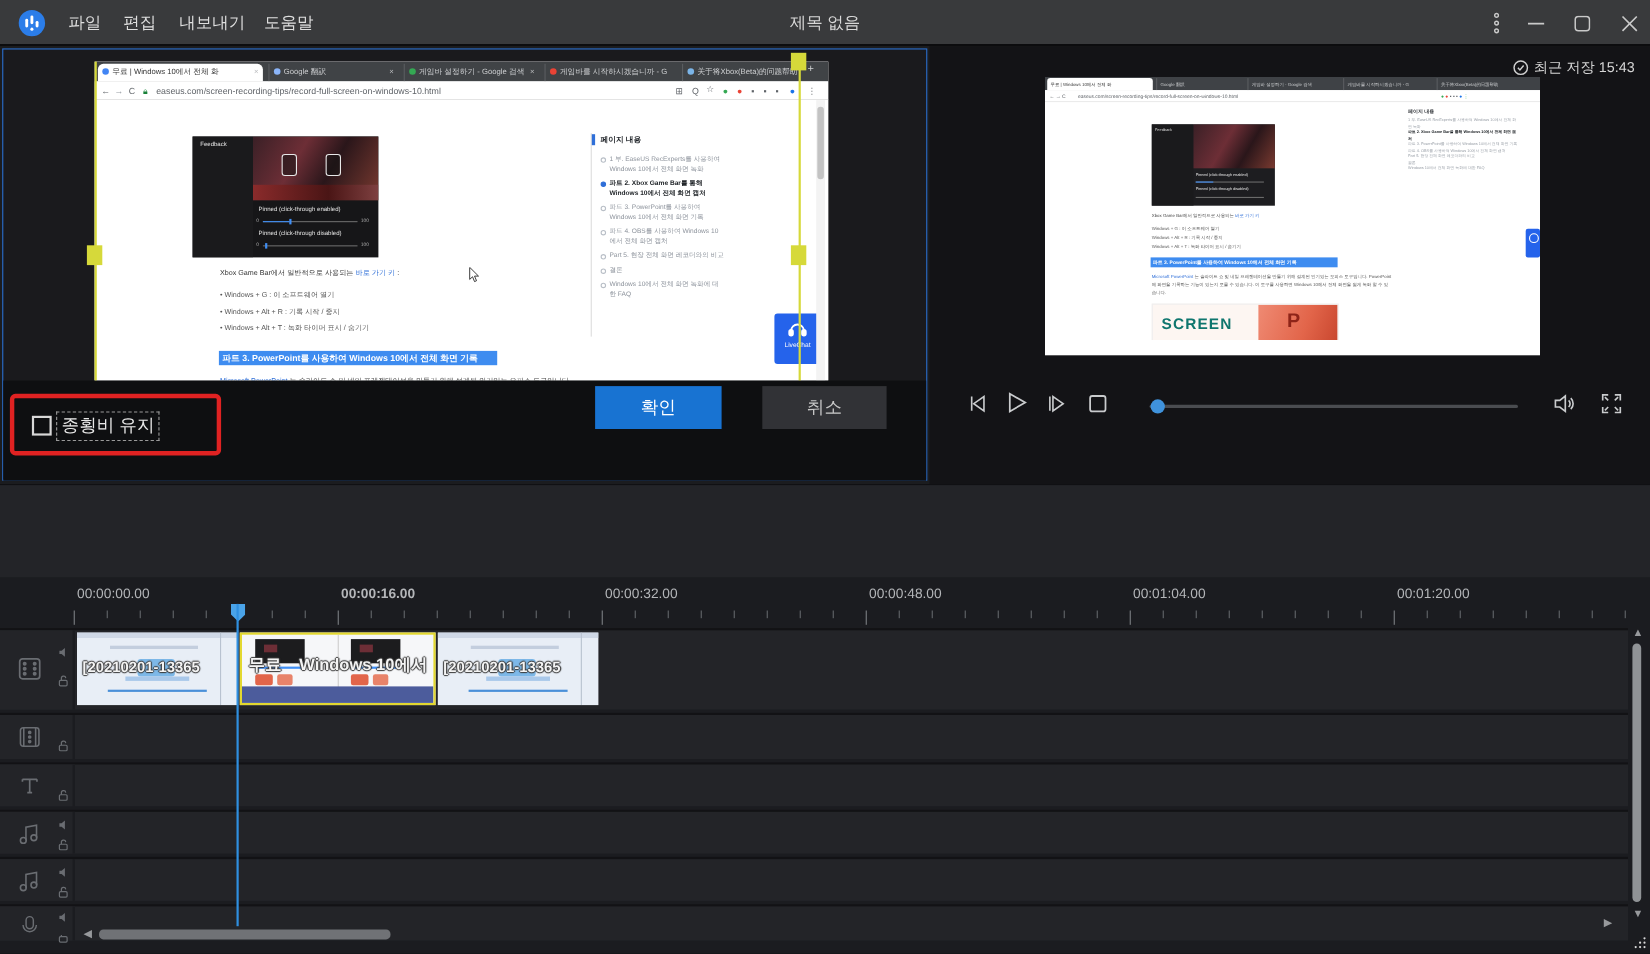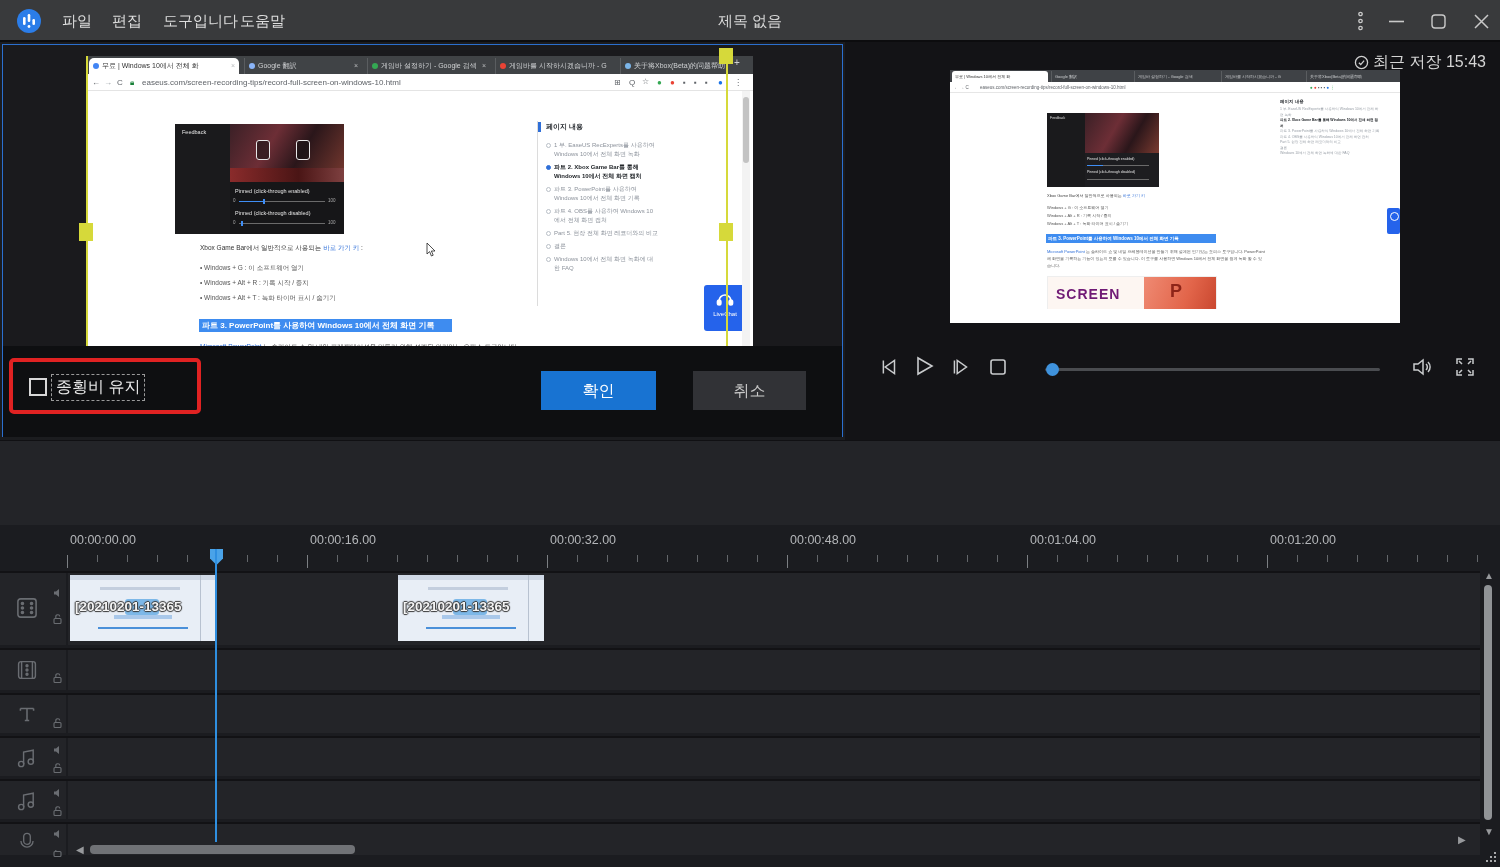--- a/index.html
+++ b/index.html
@@ -42,27 +42,27 @@
   .toc-item .dot{position:absolute;left:-8px;top:2px;width:3px;height:3px;border:1px solid #b9bfc7;border-radius:50%;background:#fff;}
   .toc-item.active{color:#23272b;font-weight:bold;}
   .toc-item.active .dot{background:#2f6fd8;border-color:#2f6fd8;}
 
   .croplineV{position:absolute;top:11px;height:290px;width:2px;background:#d6d93a;}
   .crophandle{position:absolute;width:14px;height:18px;background:#d6d93a;}
 
   .red-annot{position:absolute;left:6px;top:313px;width:192px;height:56px;border:4px solid #e02222;border-radius:5px;box-sizing:border-box;}
   .keepbox{position:absolute;left:26px;top:333px;width:14px;height:14px;border:2px solid #d8d8d8;background:transparent;}
   .keeplabel{position:absolute;left:48px;top:329px;font-size:16px;color:#e8e8e8;padding:2px 4px;border:1px dashed #9a9a9a;}
-  .btn{position:absolute;top:326px;height:39px;font-size:16px;text-align:center;line-height:39px;cursor:default;}
+  .btn{position:absolute;top:306px;height:39px;font-size:16px;text-align:center;line-height:39px;cursor:default;}
   .btn.ok{left:538px;width:115px;background:#1873d2;color:#fff;}
   .btn.cancel{left:690px;width:113px;background:#313236;color:#c8c8c8;}
 
   
   .preview-panel{position:absolute;left:845px;top:42px;width:655px;height:398px;background:#131316;}
-  .saved{position:absolute;right:14px;top:10px;font-size:16px;color:#d4d4d4;display:flex;align-items:center;gap:4px;}
+  .saved{position:absolute;right:14px;top:10px;font-size:13px;color:#d4d4d4;display:flex;align-items:center;gap:4px;}
   .mini{position:absolute;left:105px;top:28px;width:450px;height:253px;background:#fff;overflow:hidden;}
   .m-tabstrip{position:absolute;left:0;top:0;width:450px;height:12px;background:#3f4246;}
   .m-tab{position:absolute;top:1px;height:11px;font-size:4px;line-height:11px;color:#c9cbcd;padding:0 3px;
          white-space:nowrap;overflow:hidden;box-sizing:border-box;border-left:1px solid #5a5d60;}
   .m-tab.active{background:#fff;color:#333;border-radius:3px 3px 0 0;border-left:none;}
   .m-urlbar{position:absolute;left:0;top:12px;width:450px;height:11px;background:#fff;border-bottom:1px solid #e6e6e6;
             box-sizing:border-box;font-size:4.5px;color:#5f6368;}
   .m-content{position:absolute;left:0;top:23px;width:450px;height:216px;background:#fff;overflow:hidden;}
   .m-shot{position:absolute;left:97px;top:20px;width:112px;height:74px;background:#1d1d20;overflow:hidden;}
   .m-toc{position:absolute;left:330px;top:6px;width:110px;}
@@ -106,21 +106,21 @@
       <svg width="26" height="26" viewBox="0 0 26 26">
           <circle cx="13" cy="13" r="12" fill="#2b7de9"></circle>
         <rect x="7" y="9" width="2.6" height="8" rx="1.3" fill="#fff"></rect>
         <rect x="11.7" y="6" width="2.6" height="8" rx="1.3" fill="#fff"></rect>
         <rect x="16.4" y="11" width="2.6" height="6" rx="1.3" fill="#fff"></rect>
         <circle cx="13" cy="18.5" r="1.4" fill="#fff"></circle>
         </svg>
     </div>
     <span class="menu-item" style="left:62px;">파일</span>
     <span class="menu-item" style="left:112px;">편집</span>
-    <span class="menu-item" style="left:163px;">도구입니다</span>
+    <span class="menu-item" style="left:163px;">내보내기</span>
     <span class="menu-item" style="left:240px;">도움말</span>
     <div class="win-title">제목 없음</div>
     <div class="winbtn" style="left:1348px;width:24px;">
       <svg width="5" height="20" viewBox="0 0 5 20" fill="none" stroke="#c9c9c9" stroke-width="1.3">
         <circle cx="2.5" cy="3" r="1.7"></circle>
           <circle cx="2.5" cy="10" r="1.7"></circle>
           <circle cx="2.5" cy="17" r="1.7"></circle>
         </svg>
     </div>
     <div class="winbtn" style="left:1382px;width:28px;">
@@ -295,21 +295,21 @@
           <span class="abs" style="left:40px;top:57px;font-size:3.5px;color:#e4e4e4;">Pinned (click-through disabled)</span>
           <div class="abs" style="left:40px;top:66px;width:62px;height:1px;background:#6a6a6a;"></div>
         </div>
         <div class="abs" style="left:97px;top:100px;font-size:4px;color:#444;white-space:nowrap;"><span>Xbox Game Bar에서 일반적으로 사용되는 </span><span style="color:#2f6fd8;">바로 가기 키</span></div>
         <div class="abs" style="left:97px;top:112px;font-size:4px;color:#555;">Windows + G : 이 소프트웨어 열기</div>
         <div class="abs" style="left:97px;top:120px;font-size:4px;color:#555;">Windows + Alt + R : 기록 시작 / 중지</div>
         <div class="abs" style="left:97px;top:128px;font-size:4px;color:#555;">Windows + Alt + T : 녹화 타이머 표시 / 숨기기</div>
         <div class="abs" style="left:96px;top:141px;width:170px;height:9px;background:#3e8cf0;color:#fff;font-size:4.5px;font-weight:bold;line-height:9px;padding-left:2px;box-sizing:border-box;">파트 3. PowerPoint를 사용하여 Windows 10에서 전체 화면 기록</div>
         <div class="abs" style="left:97px;top:155px;width:218px;height:22px;font-size:4px;line-height:7px;color:#555;overflow:hidden;"><span style="color:#2f6fd8;">Microsoft PowerPoint</span> <span>는 슬라이드 쇼 및 네일 프레젠테이션을 만들기 위해 설계된 인기있는 오피스 도구입니다. PowerPoint 에 화면을 기록하는 기능이 있는지 모를 수 있습니다. 이 도구를 사용하면 Windows 10에서 전체 화면을 쉽게 녹화 할 수 있습니다.</span></div>
         <div class="abs" style="left:97px;top:183px;width:168px;height:33px;background:#fdf6f2;border:1px solid #eee;overflow:hidden;">
-          <span class="abs" style="left:8px;top:9px;font-size:14px;font-weight:bold;color:#701a75;letter-spacing:1px;">SCREEN</span>
+          <span class="abs" style="left:8px;top:9px;font-size:14px;font-weight:bold;color:#0f766e;letter-spacing:1px;">SCREEN</span>
           <div class="abs" style="left:96px;top:0;width:72px;height:33px;background:linear-gradient(110deg,#ef8a73,#e2654a 60%,#c9472f);"></div>
           <span class="abs" style="left:122px;top:4px;font-size:18px;font-weight:bold;color:#8e2418;">P</span>
         </div>
         <div class="m-toc">
           <div style="font-size:4.5px;font-weight:bold;color:#1f2328;margin-bottom:3px;">페이지 내용</div>
           <div class="m-toc-line">1 부. EaseUS RecExperts를 사용하여 Windows 10에서 전체 화면 녹화</div>
           <div class="m-toc-line" style="color:#23272b;font-weight:bold;">파트 2. Xbox Game Bar를 통해 Windows 10에서 전체 화면 캡처</div>
           <div class="m-toc-line">파트 3. PowerPoint를 사용하여 Windows 10에서 전체 화면 기록</div>
           <div class="m-toc-line">파트 4. OBS를 사용하여 Windows 10에서 전체 화면 캡처</div>
           <div class="m-toc-line">Part 5. 현장 전체 화면 레코더와의 비교</div>
@@ -386,21 +386,21 @@
     
     
     
     
     
   </section>
 
   <section class="timeline">
     <div>
       <span class="rlabel" style="left:70px;">00:00:00.00</span>
-      <span class="rlabel" style="left:310px;">00:00:16.00</span>
+      <span class="rlabel" style="left:310px;font-weight:bold;">00:00:16.00</span>
       <span class="rlabel" style="left:550px;">00:00:32.00</span>
       <span class="rlabel" style="left:790px;">00:00:48.00</span>
       <span class="rlabel" style="left:1030px;text-align:center;">00:01:04.00</span>
       <span class="rlabel" style="left:1270px;">00:01:20.00</span>
       <div>
           <div class="tick major" style="left: 67px;"></div>
           <div class="tick" style="left: 97px;"></div>
           <div class="tick" style="left: 127px;"></div>
           <div class="tick" style="left: 157px;"></div>
           <div class="tick" style="left: 187px;"></div>
@@ -473,20 +473,36 @@
       <div class="clip" style="left:70px;width:146px;background:#e8eef6;">
         <div class="abs" style="left:0;top:0;width:146px;height:5px;background:#cfd8e6;"></div>
         <div class="abs" style="left:30px;top:12px;width:80px;height:3px;background:#c3cede;"></div>
         <div class="abs" style="left:55px;top:24px;width:34px;height:16px;background:#7db8e8;border-radius:3px;"></div>
         <div class="abs" style="left:44px;top:40px;width:58px;height:4px;background:#a9c8ea;"></div>
         <div class="abs" style="left:130px;top:0;width:1px;height:66px;background:#b8c2d0;"></div>
         <div class="abs" style="left:28px;top:52px;width:90px;height:2px;background:#4a90d9;"></div>
         <div class="cliplabel" style="left:5px;top:24px;font-size:13.5px;white-space:nowrap;">[20210201-13365</div>
       </div>
 
+      <div class="clip" style="left:218px;width:178px;background:#f6f7f9;border:2px solid #e3d82f;box-sizing:border-box;">
+        <div class="abs" style="left:12px;top:4px;width:45px;height:22px;background:#1c1c1e;"></div>
+        <div class="abs" style="left:20px;top:9px;width:12px;height:7px;background:#6d2e36;"></div>
+        <div class="abs" style="left:14px;top:29px;width:40px;height:2px;background:#3f8ef5;"></div>
+        <div class="abs" style="left:12px;top:36px;width:16px;height:10px;background:#e2654a;border-radius:2px;"></div>
+        <div class="abs" style="left:32px;top:36px;width:14px;height:10px;background:#e8836a;border-radius:2px;"></div>
+        <div class="abs" style="left:87px;top:0;width:1px;height:50px;background:#ccc;"></div>
+        <div class="abs" style="left:99px;top:4px;width:45px;height:22px;background:#1c1c1e;"></div>
+        <div class="abs" style="left:107px;top:9px;width:12px;height:7px;background:#6d2e36;"></div>
+        <div class="abs" style="left:101px;top:29px;width:40px;height:2px;background:#3f8ef5;"></div>
+        <div class="abs" style="left:99px;top:36px;width:16px;height:10px;background:#e2654a;border-radius:2px;"></div>
+        <div class="abs" style="left:119px;top:36px;width:14px;height:10px;background:#e8836a;border-radius:2px;"></div>
+        <div class="abs" style="left:0;bottom:0;width:174px;height:15px;background:#4c5c9c;"></div>
+        <div class="cliplabel" style="left:6px;top:18px;font-size:15px;">무료</div>
+        <div class="cliplabel" style="left:52px;top:18px;font-size:15px;white-space:nowrap;">Windows 10에서</div>
+      </div>
 
       <div class="clip" style="left:398px;width:146px;background:#e8eef6;">
         <div class="abs" style="left:0;top:0;width:146px;height:5px;background:#cfd8e6;"></div>
         <div class="abs" style="left:30px;top:12px;width:80px;height:3px;background:#c3cede;"></div>
         <div class="abs" style="left:55px;top:24px;width:34px;height:16px;background:#7db8e8;border-radius:3px;"></div>
         <div class="abs" style="left:44px;top:40px;width:58px;height:4px;background:#a9c8ea;"></div>
         <div class="abs" style="left:130px;top:0;width:1px;height:66px;background:#b8c2d0;"></div>
         <div class="abs" style="left:28px;top:52px;width:90px;height:2px;background:#4a90d9;"></div>
         <div class="cliplabel" style="left:5px;top:24px;font-size:13.5px;white-space:nowrap;">[20210201-13365</div>
       </div>

